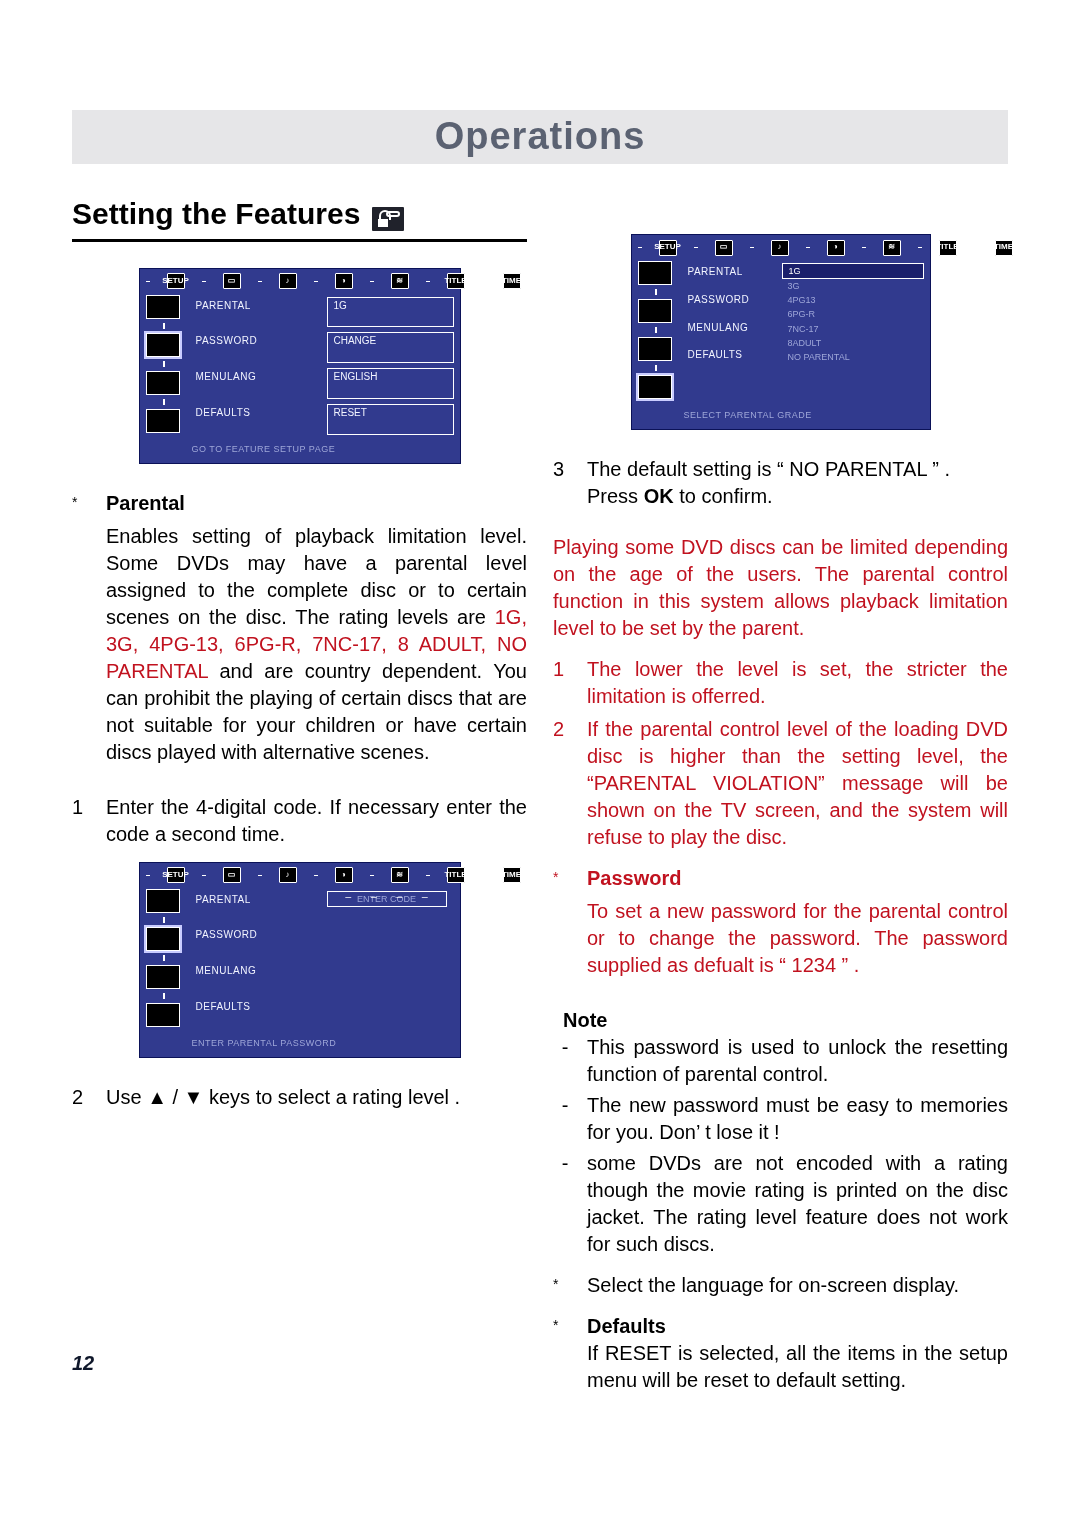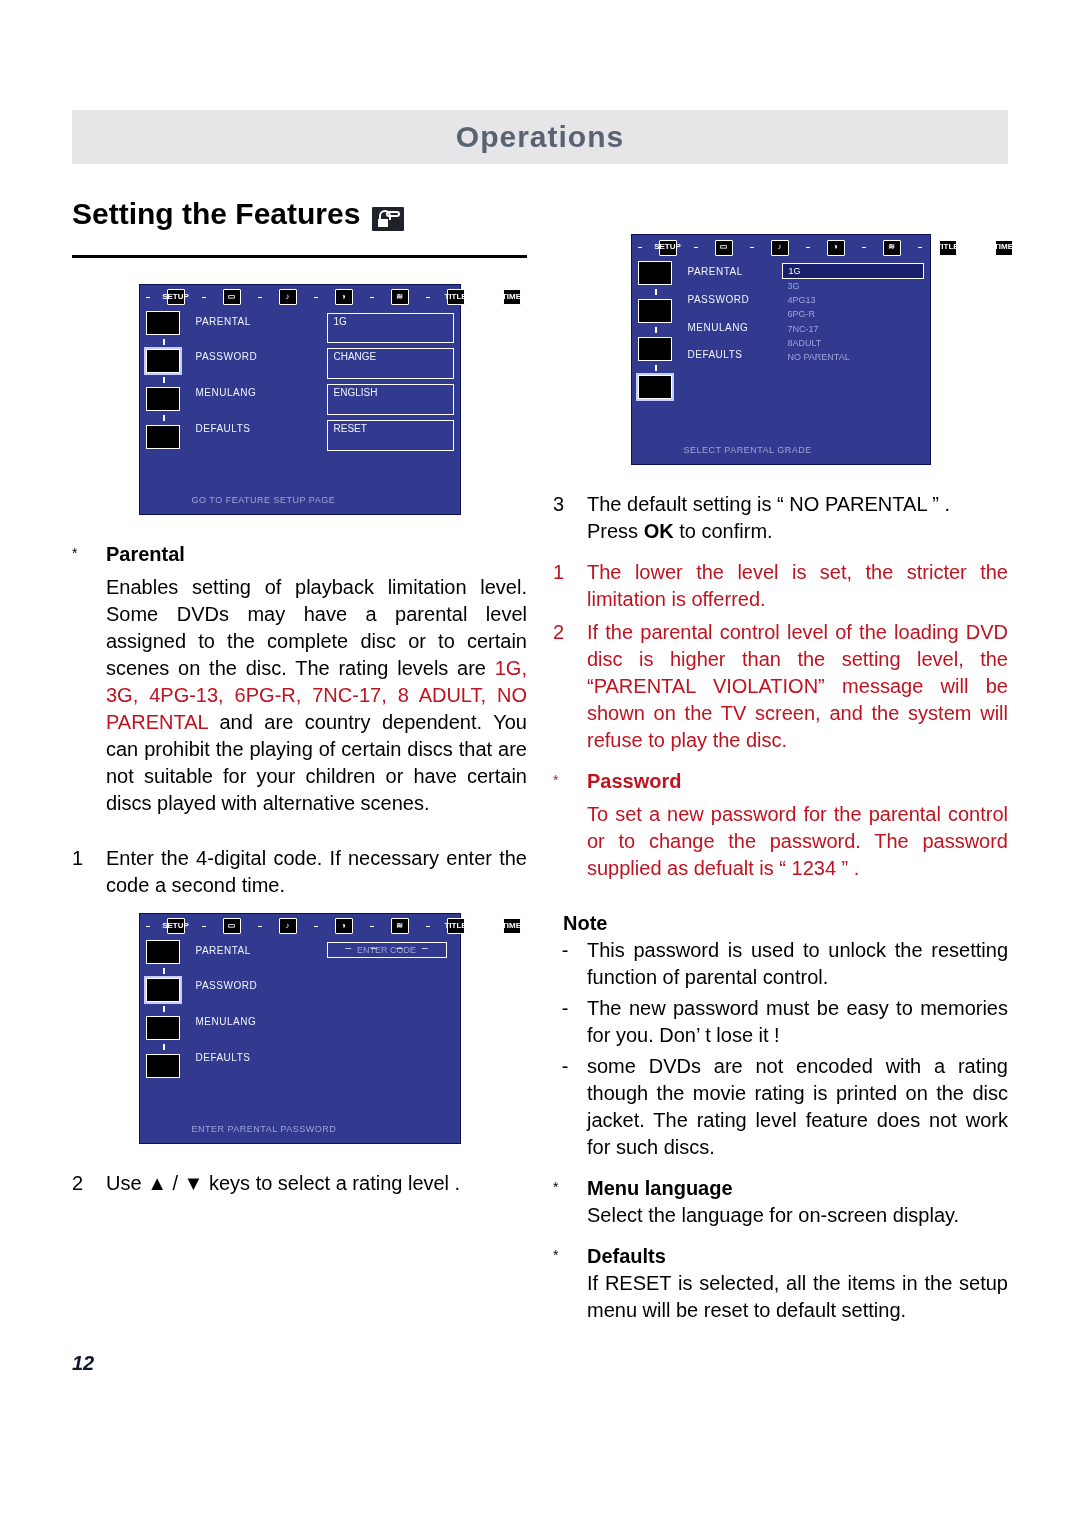--- a/index.html
+++ b/index.html
@@ -33,40 +33,40 @@
   .banner {
     margin: 110px var(--margin-r) 0 var(--margin-l);
     height: 54px;
     background: var(--header-bg);
     display: flex;
     align-items: center;
     justify-content: center;
   }
   .banner-title {
     font-weight: 800;
-    font-size: 30px;
+    font-size: 38px;
     letter-spacing: 1px;
     color: var(--header-text);
   }
 
   
   .page {
     margin: 30px var(--margin-r) 0 var(--margin-l);
     display: grid;
     grid-template-columns: 1fr 1fr;
     column-gap: 26px;
   }
 
   
   .section-head {
     display: flex;
     align-items: flex-end;
     gap: 10px;
     border-bottom: 3px solid #000;
-    padding-bottom: 20px;
+    padding-bottom: 4px;
     margin-bottom: 26px;
   }
   .section-title {
     font-size: 30px;
     font-weight: 700;
   }
   .lock-badge {
     width: 36px; height: 28px;
     background: #20222b;
     border: 2px solid #fff;
@@ -157,21 +157,20 @@
   }
   .grade-item {
     font-size:9px; color:var(--screen-pale);
     padding:1px 6px;
   }
   .grade-item.sel { color:#fff; background:#1a1f6b; border:1px solid #fff; }
   .screen-foot {
     color:var(--screen-pale);
     font-size:9px; letter-spacing:.5px;
     padding:6px 0 2px 52px;
-    margin-top:35px;
   }
   .codebox {
     height:16px; border:1px solid #fff; width:120px;
     display:flex; align-items:center; justify-content:center;
     color:var(--screen-pale); font-size:9px;
     position:relative;
   }
   .codebox .dashes {
     position:absolute; top:-6px; left:18px; right:18px;
     display:flex; justify-content:space-between;
@@ -407,20 +406,21 @@
         <span class="mk">3</span>
         <div>
           <div>The default setting is “ NO PARENTAL ” .</div>
           <div>
             <span>Press </span><span class="bold">OK</span><span> to confirm.</span>
           </div>
         </div>
       </li>
     </ul>
 
+    <div class="para red" style="margin-top:24px">Playing some DVD discs can be limited depending on the age of the users. The parental control function in this system allows playback limitation level to be set by the parent.</div>
     <ul class="list red">
       <li>
           <span class="mk">1</span>
           <span>The lower the level is set, the stricter the limitation is offerred.</span>
         </li>
       <li>
           <span class="mk">2</span>
           <span>If the parental control level of the loading DVD disc is higher than the setting level, the “PARENTAL VIOLATION” message will be shown on the TV screen, and the system will refuse to play the disc.</span>
         </li>
     </ul>
@@ -448,21 +448,20 @@
       <li>
           <span class="mk">-</span>
           <span>some DVDs are not encoded with a rating though the movie rating is printed on the disc jacket. The rating level feature does not work for such discs.</span>
         </li>
     </ul>
 
     <ul class="list">
       <li>
         <span class="ast">*</span>
         <div>
-          <div class="bold">Menu  language</div>
           <div>Select the language for on-screen display.</div>
         </div>
       </li>
     </ul>
 
     <ul class="list">
       <li>
         <span class="ast">*</span>
         <div>
           <div class="bold">Defaults</div>

